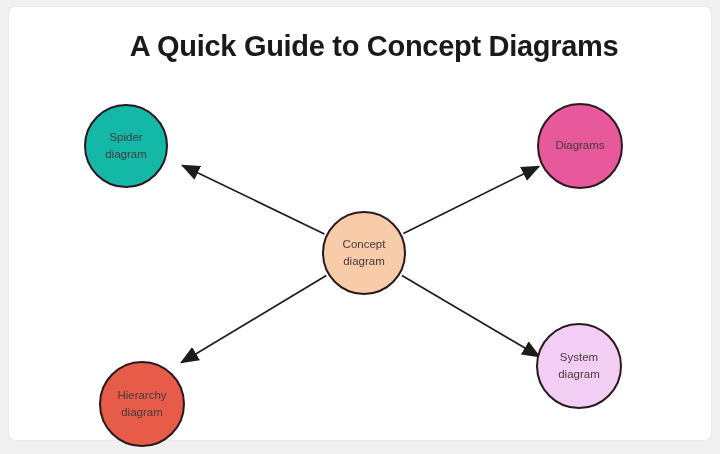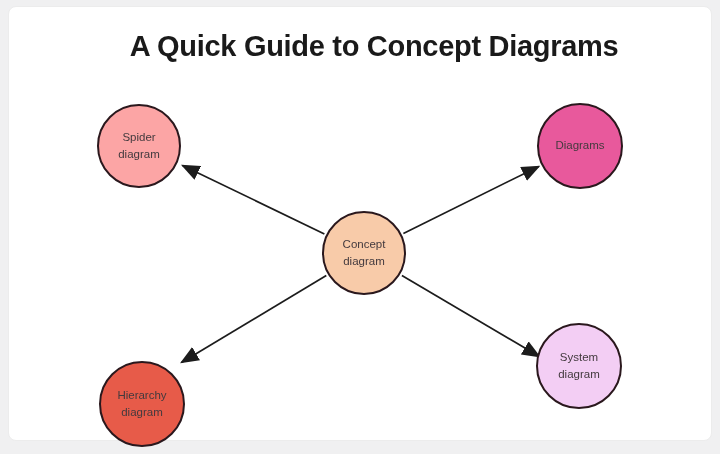--- a/index.html
+++ b/index.html
@@ -44,21 +44,21 @@
     <line x1="324.4" y1="233.9" x2="182.5" y2="165.5" stroke="#1c1c1c" stroke-width="1.7" marker-end="url(#arw)"></line>
     <line x1="403.4" y1="233.5" x2="538.8" y2="166.4" stroke="#1c1c1c" stroke-width="1.7" marker-end="url(#arw)"></line>
     <line x1="326.3" y1="275.6" x2="181.5" y2="362.4" stroke="#1c1c1c" stroke-width="1.7" marker-end="url(#arw)"></line>
     <line x1="401.9" y1="275.4" x2="539.4" y2="356.6" stroke="#1c1c1c" stroke-width="1.7" marker-end="url(#arw)"></line>
   </svg>
 
 <div class="stage" id="nodes-layer">
     <div class="node" style="left: 322px; top: 211px; width: 84px; height: 84px; background: rgb(248, 203, 169); border-color: rgb(42, 24, 29);">
       <span class="node-label" style="color: rgb(67, 58, 62);">Concept diagram</span>
     </div>
-    <div class="node" style="left: 97px; top: 104px; width: 84px; height: 84px; background: #fca5a5; border-color: rgb(42, 24, 29);">
+    <div class="node" style="left: 84px; top: 104px; width: 84px; height: 84px; background: #14b8a6; border-color: rgb(42, 24, 29);">
       <span class="node-label" style="color: rgb(67, 58, 62);">Spider diagram</span>
     </div>
     <div class="node" style="left: 537px; top: 103px; width: 86px; height: 86px; background: rgb(232, 89, 156); border-color: rgb(42, 24, 29);">
       <span class="node-label" style="color: rgb(67, 58, 62);">Diagrams</span>
     </div>
     <div class="node" style="left: 99px; top: 361px; width: 86px; height: 86px; background: rgb(231, 91, 73); border-color: rgb(42, 24, 29);">
       <span class="node-label" style="color: rgb(67, 58, 62);">Hierarchy diagram</span>
     </div>
     <div class="node" style="left: 536px; top: 323px; width: 86px; height: 86px; background: rgb(243, 206, 244); border-color: rgb(42, 24, 29);">
       <span class="node-label" style="color: rgb(67, 58, 62);">System diagram</span>

